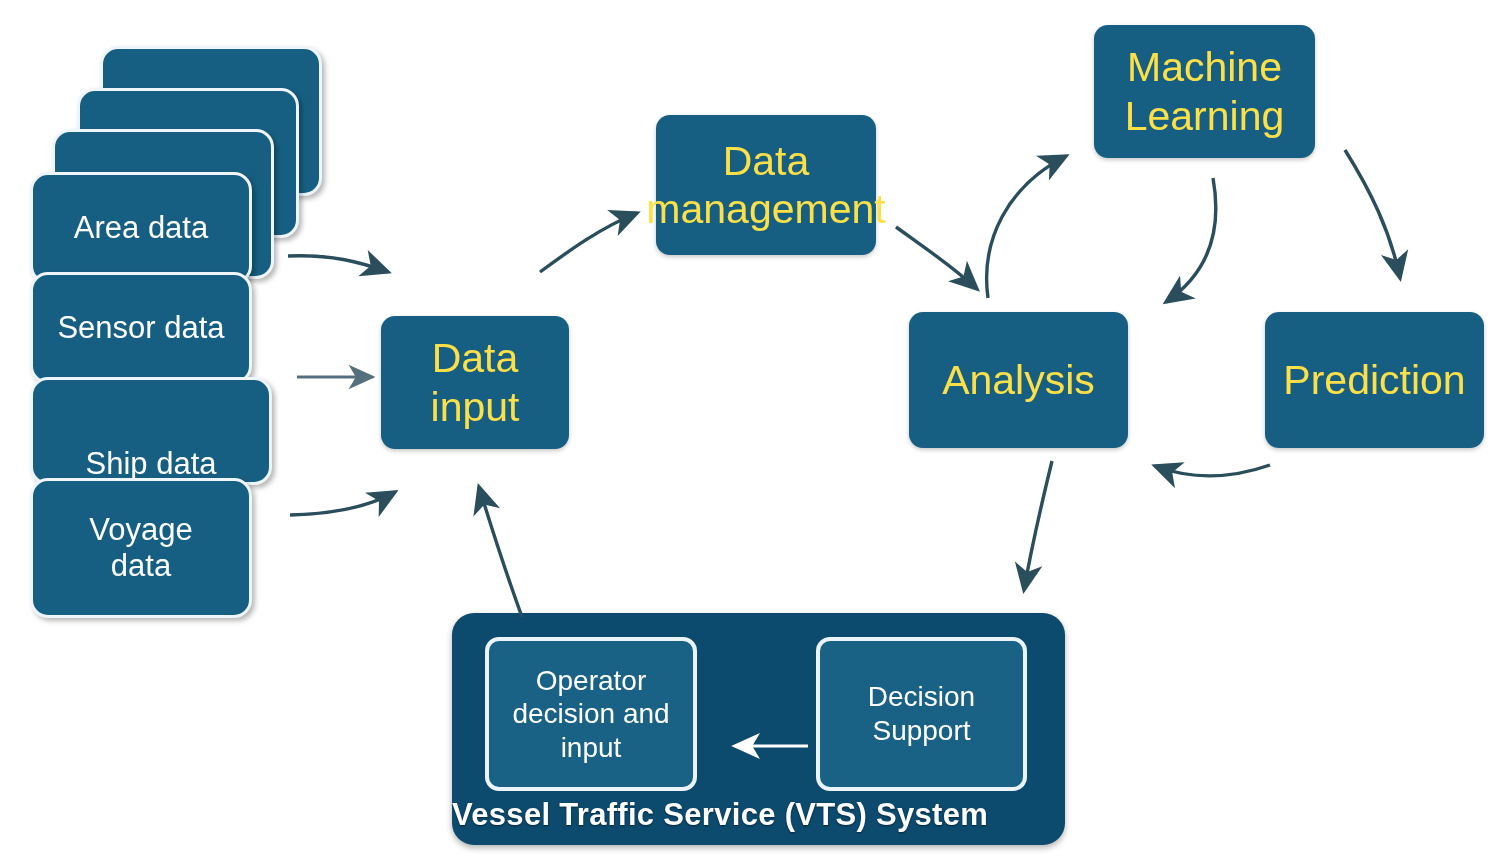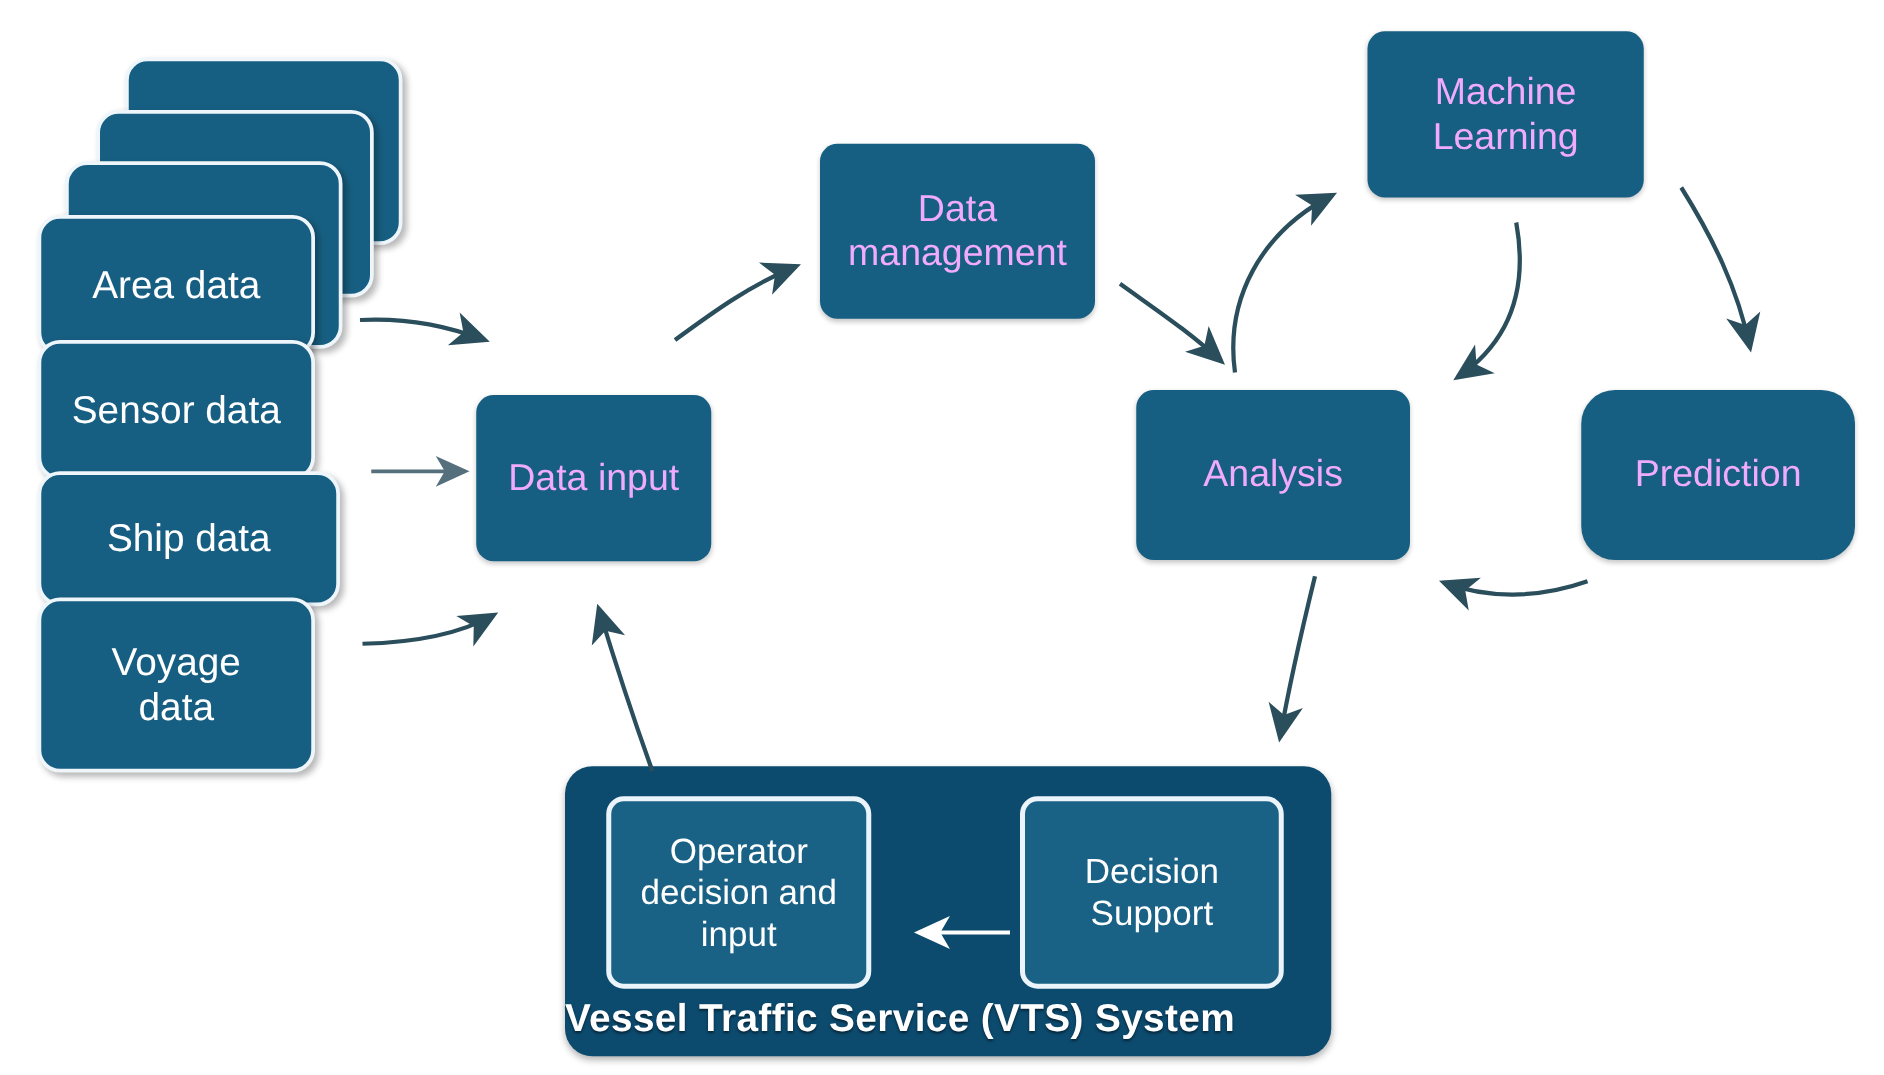--- a/index.html
+++ b/index.html
@@ -16,27 +16,27 @@
     height: 860px;
     background: #ffffff;
     overflow: hidden;
   }
 
   
   .node {
     position: absolute;
     background: #175F82;
     border-radius: 14px;
-    color: #f0abfc;
+    color: #fde047;
     display: flex;
     align-items: center;
     justify-content: center;
     text-align: center;
     line-height: 1.18;
-    font-size: 30px;
+    font-size: 41px;
     box-sizing: border-box;
     padding: 4px 8px;
     box-shadow: 0 2px 4px rgba(0,0,0,0.22);
   }
 
   
   .stack-card {
     position: absolute;
     background: #175F82;
     border-radius: 18px;
@@ -129,21 +129,21 @@
   <div class="stack-card" style="left:52px; top:129px; width:222px; height:150px; z-index:3;"></div>
 
   <div class="stack-card labeled" style="left:30px; top:172px; width:222px; height:112px; z-index:4;">
     <span style="white-space:pre-line">Area data</span>
   </div>
 
   <div class="stack-card labeled" style="left:30px; top:272px; width:222px; height:112px; z-index:5;">
     <span style="white-space:pre-line">Sensor data</span>
   </div>
 
-  <div class="stack-card labeled" style="left:30px; top:377px; width:242px; height:108px; z-index:6;">
+  <div class="stack-card labeled" style="left:30px; top:377px; width:242px; height:108px; z-index:6;align-items:flex-end;">
     <span style="white-space:pre-line">Ship data</span>
   </div>
 
   <div class="stack-card labeled" style="left:30px; top:478px; width:222px; height:140px; z-index:7;">
     <span style="white-space:pre-line">Voyage
 data</span>
   </div>
 
   <div class="node" style="left:381px; top:316px; width:188px; height:133px; z-index:5;">
     <span style="white-space:pre-line">Data input</span>
@@ -156,21 +156,21 @@
 
   <div class="node" style="left:1094px; top:25px; width:221px; height:133px; z-index:5;">
     <span style="white-space:pre-line">Machine
 Learning</span>
   </div>
 
   <div class="node" style="left:909px; top:312px; width:219px; height:136px; z-index:5;">
     <span style="white-space:pre-line">Analysis</span>
   </div>
 
-  <div class="node" style="left:1265px; top:312px; width:219px; height:136px; z-index:5;border-radius:27px;">
+  <div class="node" style="left:1265px; top:312px; width:219px; height:136px; z-index:5;">
     <span style="white-space:pre-line">Prediction</span>
   </div>
 
   <div id="vts-panel">
     <div class="vts-inner" style="left:33px; top:24px; width:212px; height:154px;">
       <span style="white-space:pre-line">Operator
 decision and
 input</span>
     </div>
     <div class="vts-inner" style="left:364px; top:24px; width:211px; height:154px;">

